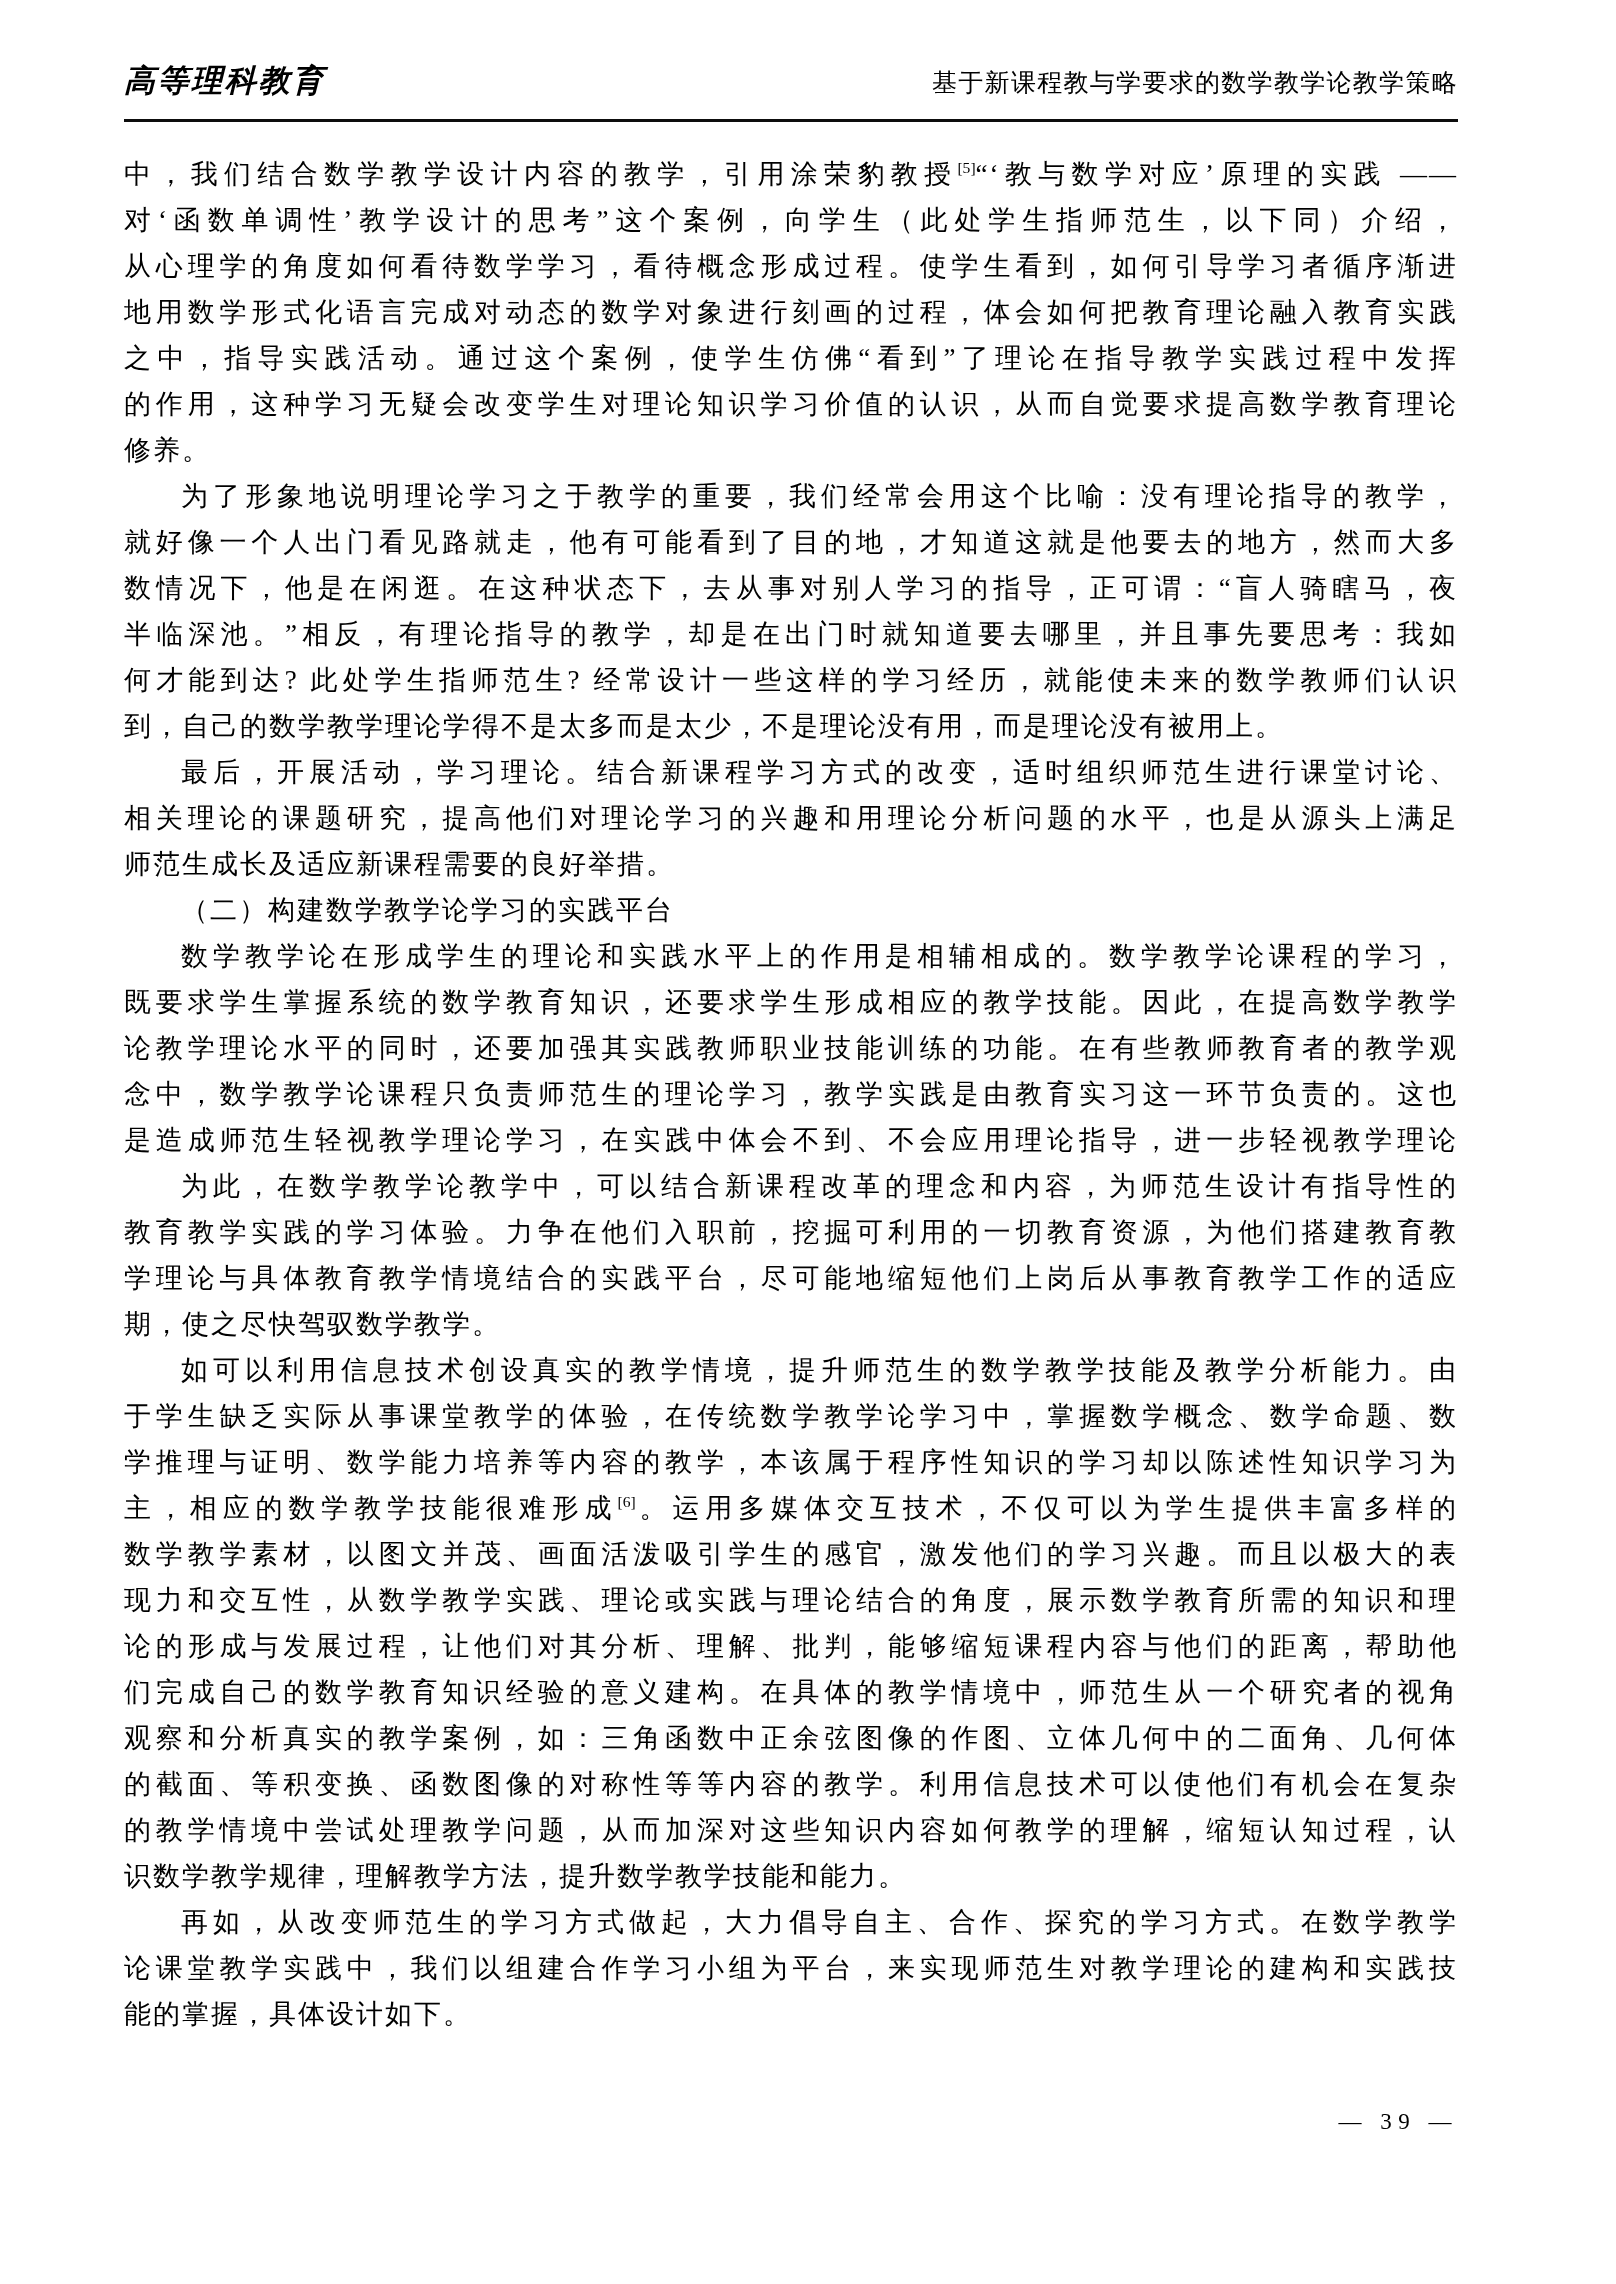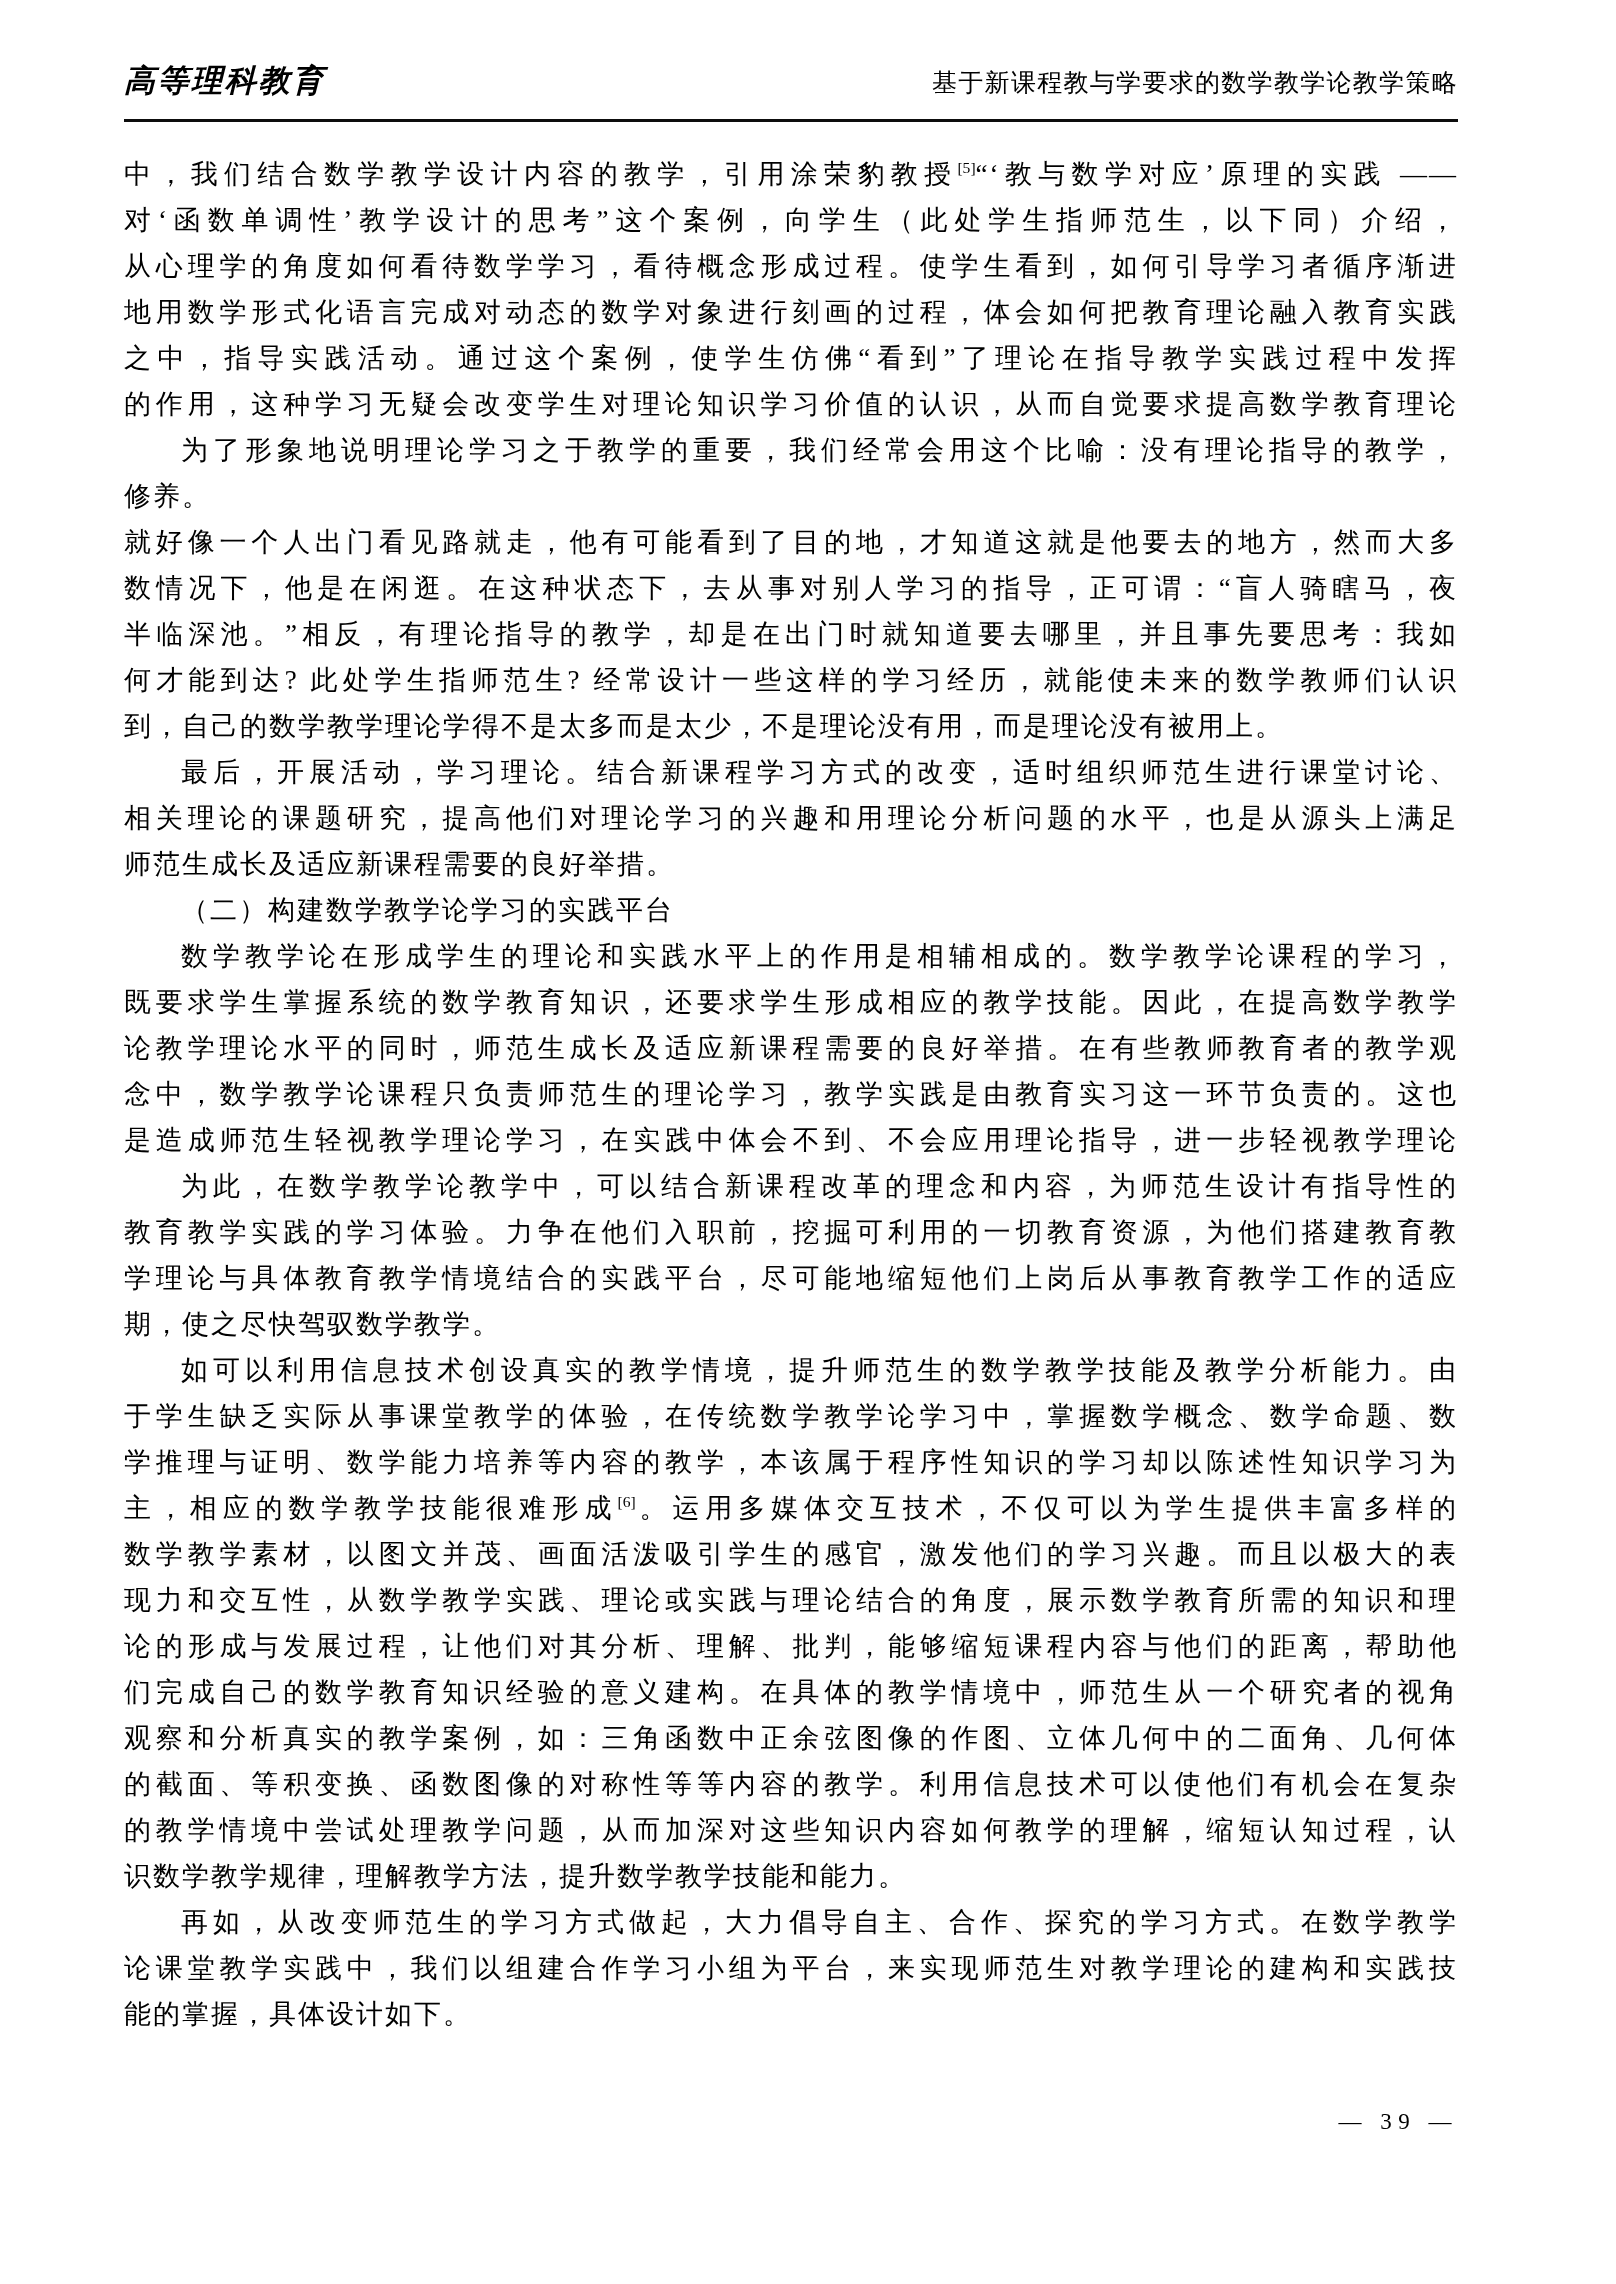--- a/index.html
+++ b/index.html
@@ -56,34 +56,34 @@
 
 <div class="header-rule"></div>
 
 <div class="body-text">
     <div class="line full"><span>中，我们结合数学教学设计内容的教学，引用涂荣豹教授</span><sup>[5]</sup><span>“‘教与数学对应’原理的实践 ——</span></div>
     <div class="line full"><span>对‘函数单调性’教学设计的思考”这个案例，向学生（此处学生指师范生，以下同）介绍，</span></div>
     <div class="line full"><span>从心理学的角度如何看待数学学习，看待概念形成过程。使学生看到，如何引导学习者循序渐进</span></div>
     <div class="line full"><span>地用数学形式化语言完成对动态的数学对象进行刻画的过程，体会如何把教育理论融入教育实践</span></div>
     <div class="line full"><span>之中，指导实践活动。通过这个案例，使学生仿佛“看到”了理论在指导教学实践过程中发挥</span></div>
     <div class="line full"><span>的作用，这种学习无疑会改变学生对理论知识学习价值的认识，从而自觉要求提高数学教育理论</span></div>
+    <div class="line"><span>修养。</span></div>
     <div class="line indent full"><span>为了形象地说明理论学习之于教学的重要，我们经常会用这个比喻：没有理论指导的教学，</span></div>
-    <div class="line"><span>修养。</span></div>
     <div class="line full"><span>就好像一个人出门看见路就走，他有可能看到了目的地，才知道这就是他要去的地方，然而大多</span></div>
     <div class="line full"><span>数情况下，他是在闲逛。在这种状态下，去从事对别人学习的指导，正可谓：“盲人骑瞎马，夜</span></div>
     <div class="line full"><span>半临深池。”相反，有理论指导的教学，却是在出门时就知道要去哪里，并且事先要思考：我如</span></div>
     <div class="line full"><span>何才能到达? 此处学生指师范生? 经常设计一些这样的学习经历，就能使未来的数学教师们认识</span></div>
     <div class="line"><span>到，自己的数学教学理论学得不是太多而是太少，不是理论没有用，而是理论没有被用上。</span></div>
     <div class="line indent full"><span>最后，开展活动，学习理论。结合新课程学习方式的改变，适时组织师范生进行课堂讨论、</span></div>
     <div class="line full"><span>相关理论的课题研究，提高他们对理论学习的兴趣和用理论分析问题的水平，也是从源头上满足</span></div>
     <div class="line"><span>师范生成长及适应新课程需要的良好举措。</span></div>
     <div class="line indent"><span>（二）构建数学教学论学习的实践平台</span></div>
     <div class="line indent full"><span>数学教学论在形成学生的理论和实践水平上的作用是相辅相成的。数学教学论课程的学习，</span></div>
     <div class="line full"><span>既要求学生掌握系统的数学教育知识，还要求学生形成相应的教学技能。因此，在提高数学教学</span></div>
-    <div class="line full"><span>论教学理论水平的同时，师范生成长及适应新课程需要的良好举措。在有些教师教育者的教学观</span></div>
+    <div class="line full"><span>论教学理论水平的同时，还要加强其实践教师职业技能训练的功能。在有些教师教育者的教学观</span></div>
     <div class="line full"><span>念中，数学教学论课程只负责师范生的理论学习，教学实践是由教育实习这一环节负责的。这也</span></div>
     <div class="line full"><span>是造成师范生轻视教学理论学习，在实践中体会不到、不会应用理论指导，进一步轻视教学理论</span></div>
     <div class="line indent full"><span>为此，在数学教学论教学中，可以结合新课程改革的理念和内容，为师范生设计有指导性的</span></div>
     <div class="line full"><span>教育教学实践的学习体验。力争在他们入职前，挖掘可利用的一切教育资源，为他们搭建教育教</span></div>
     <div class="line full"><span>学理论与具体教育教学情境结合的实践平台，尽可能地缩短他们上岗后从事教育教学工作的适应</span></div>
     <div class="line"><span>期，使之尽快驾驭数学教学。</span></div>
     <div class="line indent full"><span>如可以利用信息技术创设真实的教学情境，提升师范生的数学教学技能及教学分析能力。由</span></div>
     <div class="line full"><span>于学生缺乏实际从事课堂教学的体验，在传统数学教学论学习中，掌握数学概念、数学命题、数</span></div>
     <div class="line full"><span>学推理与证明、数学能力培养等内容的教学，本该属于程序性知识的学习却以陈述性知识学习为</span></div>
     <div class="line full"><span>主，相应的数学教学技能很难形成</span><sup>[6]</sup><span>。运用多媒体交互技术，不仅可以为学生提供丰富多样的</span></div>

